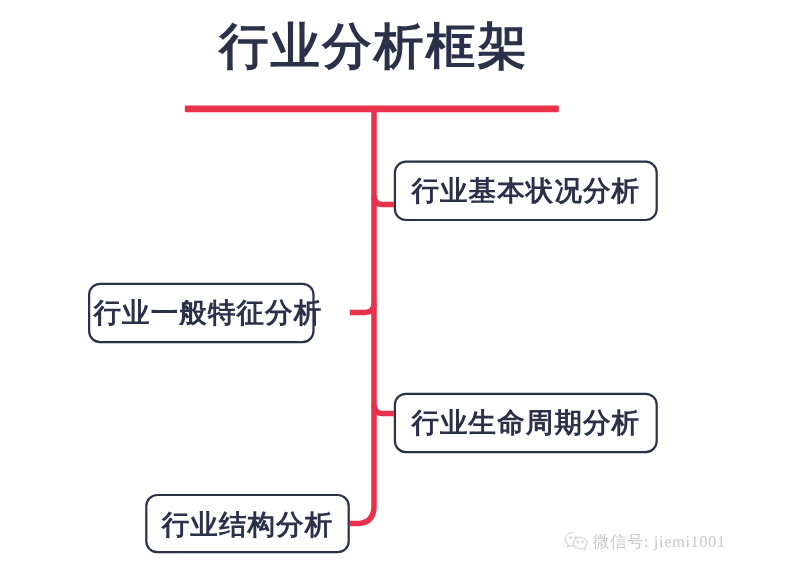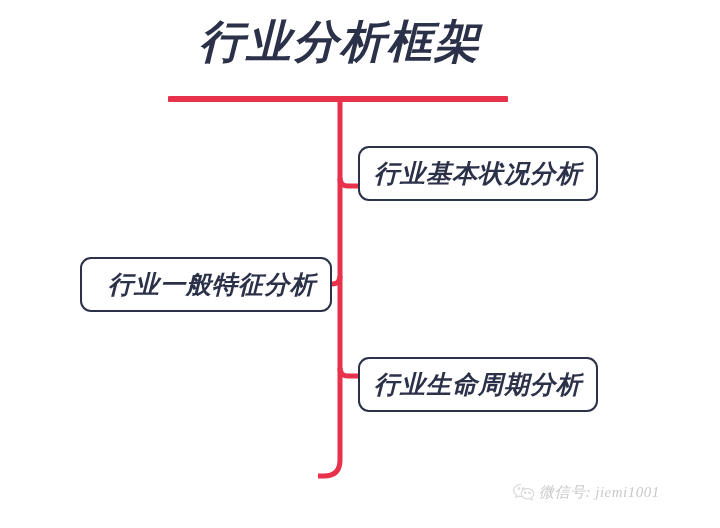--- a/index.html
+++ b/index.html
@@ -10,21 +10,20 @@
   }
   body {
     font-family: "Liberation Sans", "DejaVu Sans", sans-serif;
   }
   #canvas {
     position: relative;
     width: 720px;
     height: 528px;
     background: #ffffff;
     overflow: hidden;
-    font-style: italic;
   }
 
   
   .title {
     position: absolute;
     left: 0;
     top: 16px;
     width: 680px;
     text-align: center;
     font-size: 45px;
@@ -66,21 +65,21 @@
     align-items: center;
     justify-content: center;
     color: #2b3148;
     font-size: 25px;
     font-weight: bold;
     letter-spacing: 1px;
     white-space: nowrap;
     user-select: none;
   }
   .node-basic    { left: 358px; top: 146px; width: 240px; height: 55px; }
-  .node-general  { left: 80px;  top: 257px; width: 252px; height: 55px; padding-left: 12px; }
+  .node-general  { left: 80px;  top: 257px; width: 206px; height: 55px; padding-left: 12px; }
   .node-lifecycle{ left: 358px; top: 357px; width: 240px; height: 55px; }
   .node-structure{ left: 132px; top: 449px; width: 186px; height: 54px; }
 
   
   .watermark {
     position: absolute;
     left: 512px;
     top: 482px;
     display: flex;
     align-items: center;
@@ -130,20 +129,23 @@
   </div>
 
   <div class="node node-general">
     <span>行业一般特征分析</span>
   </div>
 
   <div class="node node-lifecycle">
     <span>行业生命周期分析</span>
   </div>
 
+  <div class="node node-structure">
+    <span>行业结构分析</span>
+  </div>
 
   <div class="watermark">
     <svg class="wm-icon" viewBox="0 0 24 20" xmlns="http://www.w3.org/2000/svg">
       <g fill="none" stroke="#d8d8d8" stroke-width="1.1">
         <path d="M9.2,2.2 C5.0,2.2 1.7,5.0 1.7,8.3 C1.7,10.2 2.8,11.9 4.6,13.0
                  L3.8,15.4 L6.6,14.1 C7.4,14.3 8.3,14.5 9.2,14.5
                  C9.5,14.5 9.8,14.5 10.1,14.4"></path>
         <path d="M15.3,6.6 C11.9,6.6 9.2,8.9 9.2,11.7 C9.2,14.5 11.9,16.8 15.3,16.8
                  C16.1,16.8 16.9,16.7 17.6,16.5 L20.1,17.7 L19.4,15.6
                  C20.8,14.7 21.7,13.3 21.7,11.7 C21.7,8.9 18.9,6.6 15.3,6.6 Z"></path>

